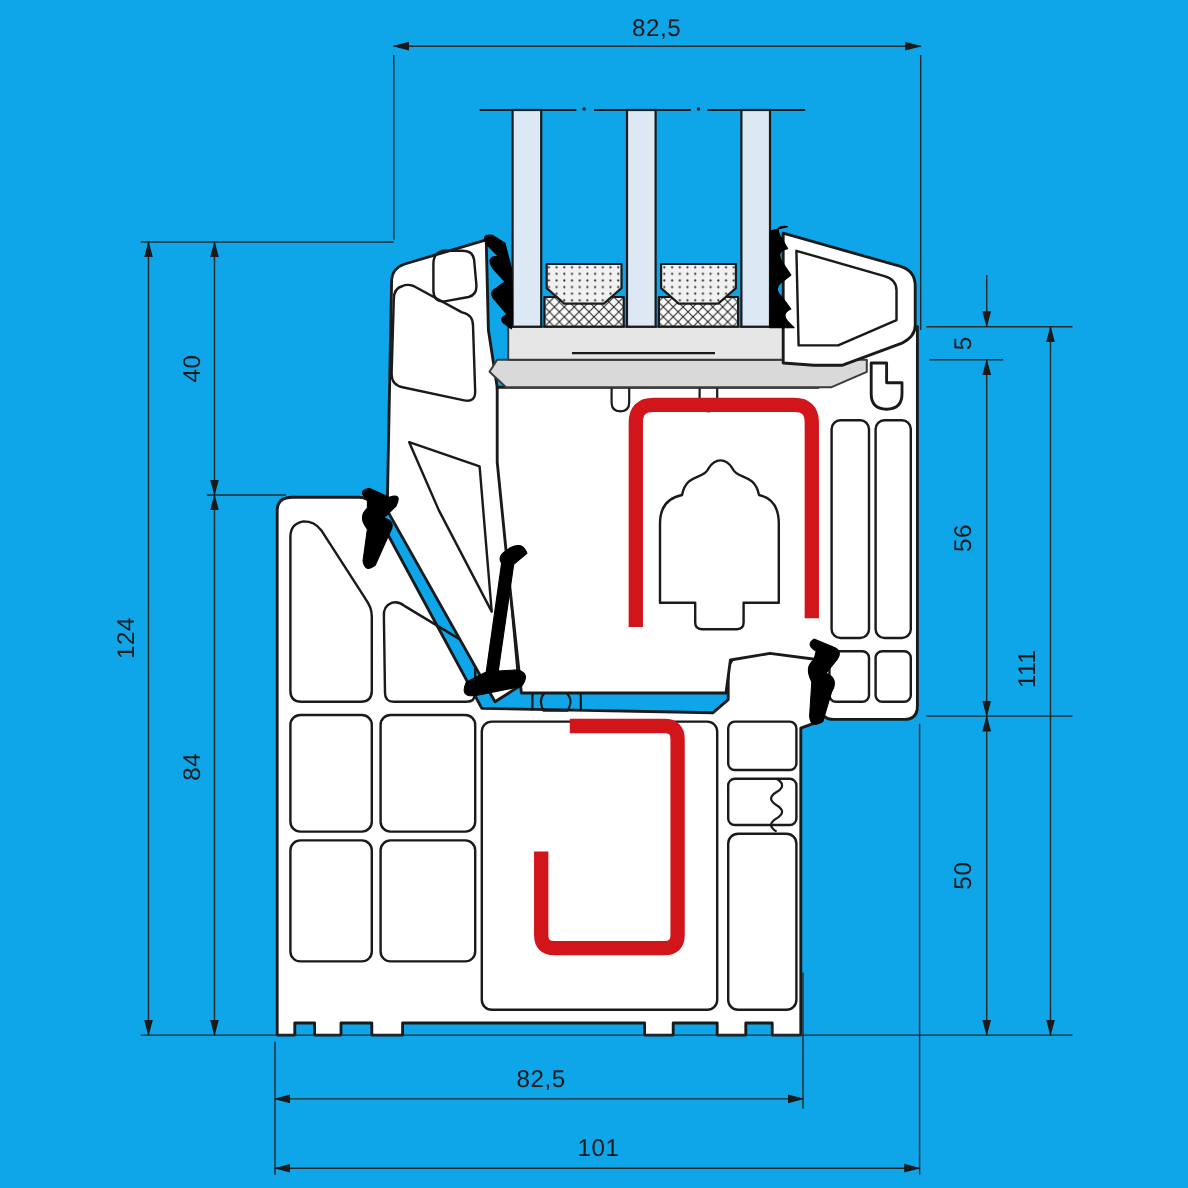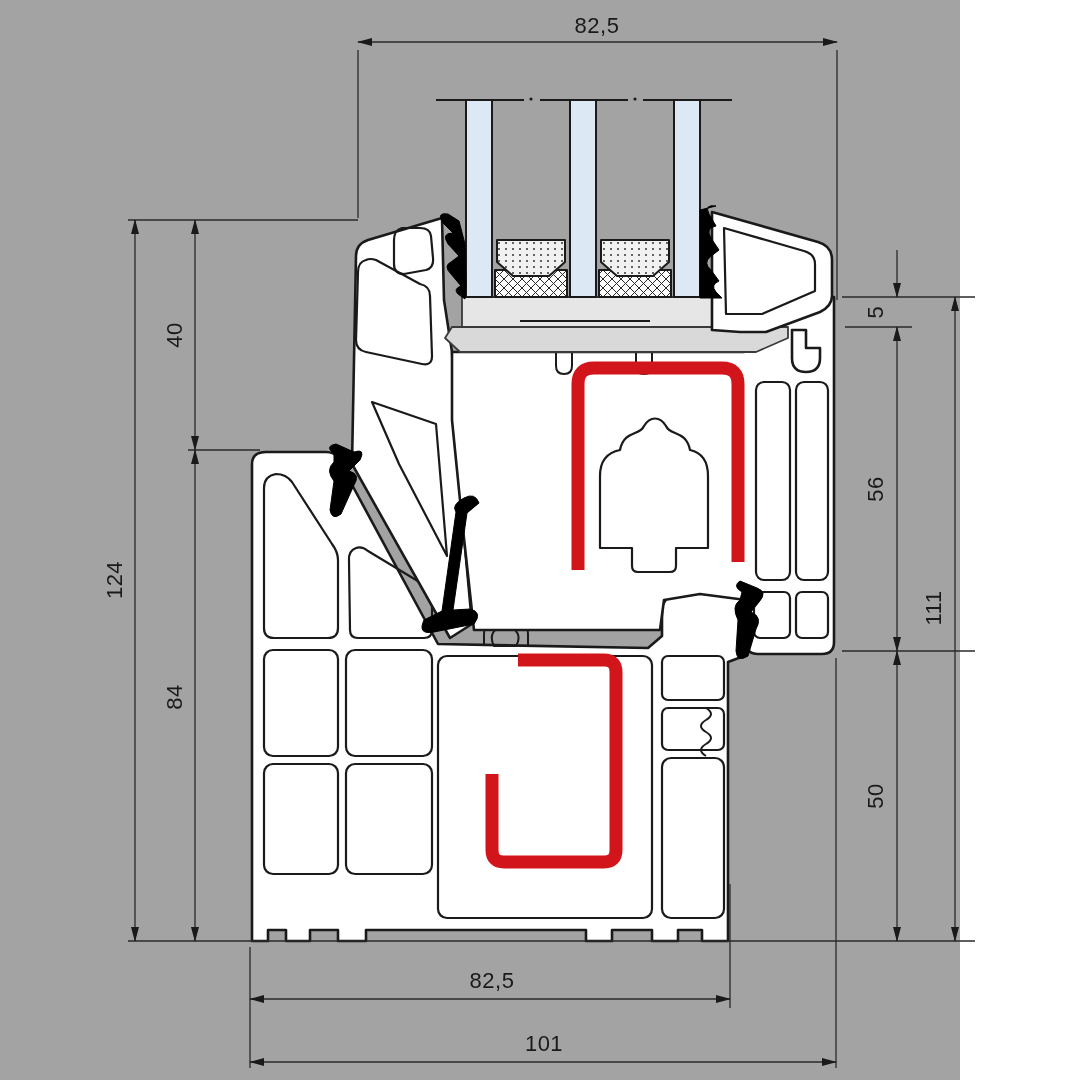--- a/index.html
+++ b/index.html
@@ -1,16 +1,16 @@
 <!DOCTYPE html>
 <html><head>
 <meta charset="utf-8">
 <style>
   html,body{margin:0;padding:0;background:#fff;}
-  .stage{width:960px;height:1080px;position:relative;background:#a3a3a3;
+  .stage{width:1080px;height:1080px;position:relative;background:#0ea5e9;
          font-family:"Liberation Sans", sans-serif;}
   svg{display:block;}
   .profile{fill:#ffffff;stroke:#1a1a1a;stroke-width:2.6;stroke-linejoin:round;}
   .chamber{fill:none;stroke:#1a1a1a;stroke-width:2.2;stroke-linejoin:round;}
   .detail{fill:none;stroke:#1a1a1a;stroke-width:2;stroke-linejoin:round;}
   .gasket{fill:#000000;stroke:#000000;stroke-width:1;stroke-linejoin:round;}
   .steel{fill:none;stroke-width:13;stroke-linecap:butt;stroke-linejoin:miter;}
   .dim{stroke:#2a2a2a;stroke-width:1.3;fill:none;}
   .dimtxt{fill:#1a1a1a;font-size:22px;letter-spacing:.5px;}
   .glass{stroke:#1a1a1a;stroke-width:2;}

